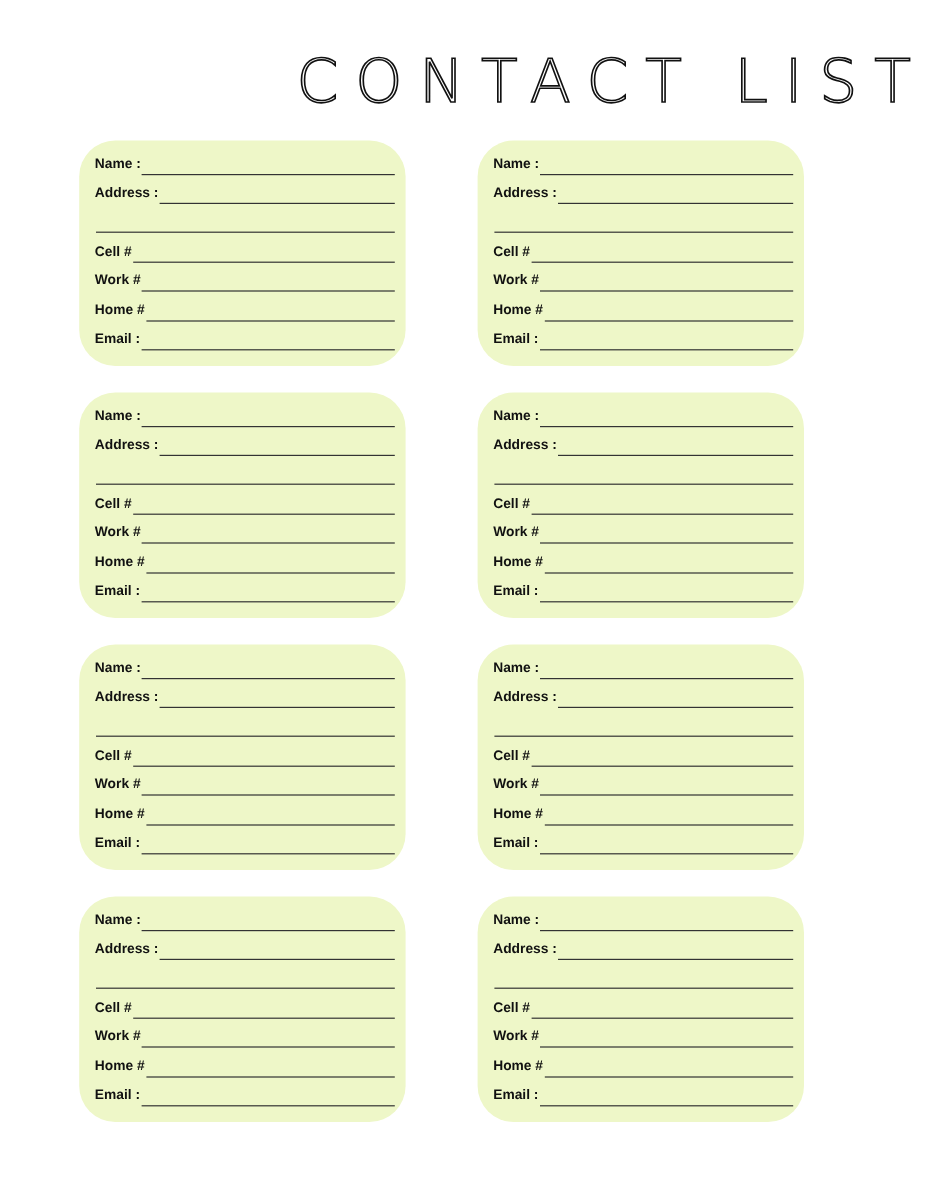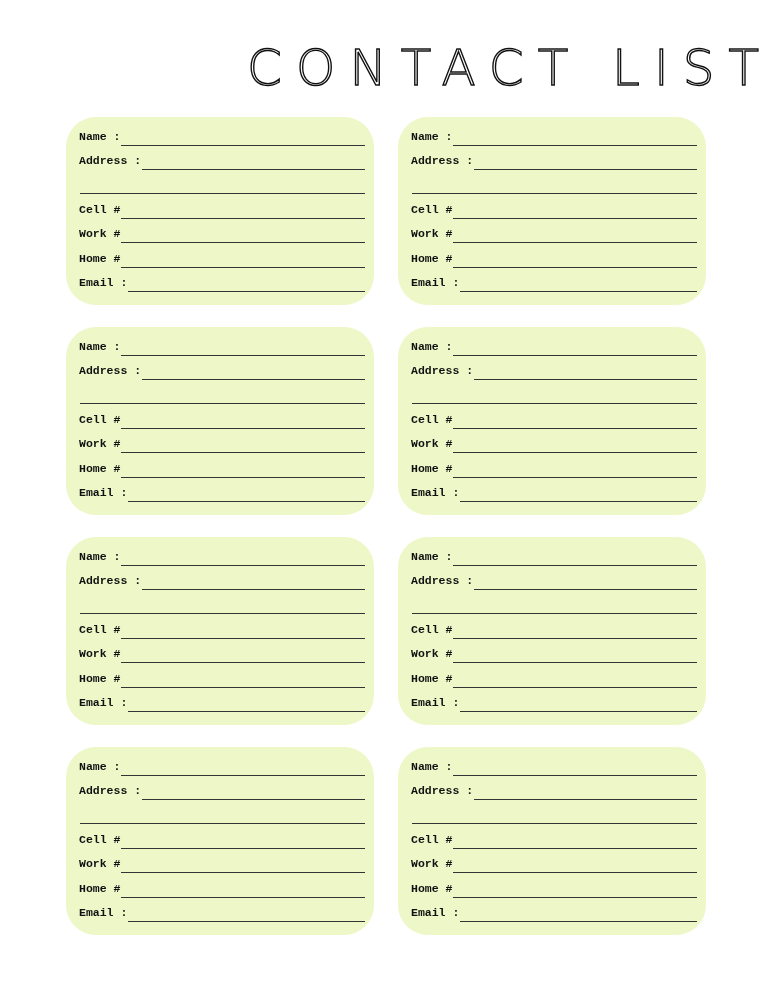--- a/index.html
+++ b/index.html
@@ -6,22 +6,22 @@
   body { width: 773px; height: 1000px; position: relative; overflow: hidden;
          font-family: "Liberation Sans", "DejaVu Sans", sans-serif; }
   .title {
     position: absolute; left: 0; top: 38px; width: 773px; text-align: right;
     font-family: "DejaVu Sans", sans-serif; font-size: 50px; font-weight: 300;
     letter-spacing: 14px; color: #ffffff;
     -webkit-text-stroke: 1.4px #111111;
     line-height: 60px;
   }
   .card {
-    position: absolute; width: 308px; height: 188px;
-    background: #eef7c8; border-radius: 30px; font-family: Liberation Mono, monospace;
+    position: absolute; width: 272px; height: 188px;
+    background: #eef7c8; border-radius: 30px;
   }
   .row {
     position: absolute; left: 13px; right: 9px; height: 20px;
     display: flex; align-items: flex-end;
   }
   .label {
     font-size: 11.5px; font-weight: bold; color: #111111; white-space: nowrap;
     line-height: 14px; padding-bottom: 2px;
   }
   .line {

